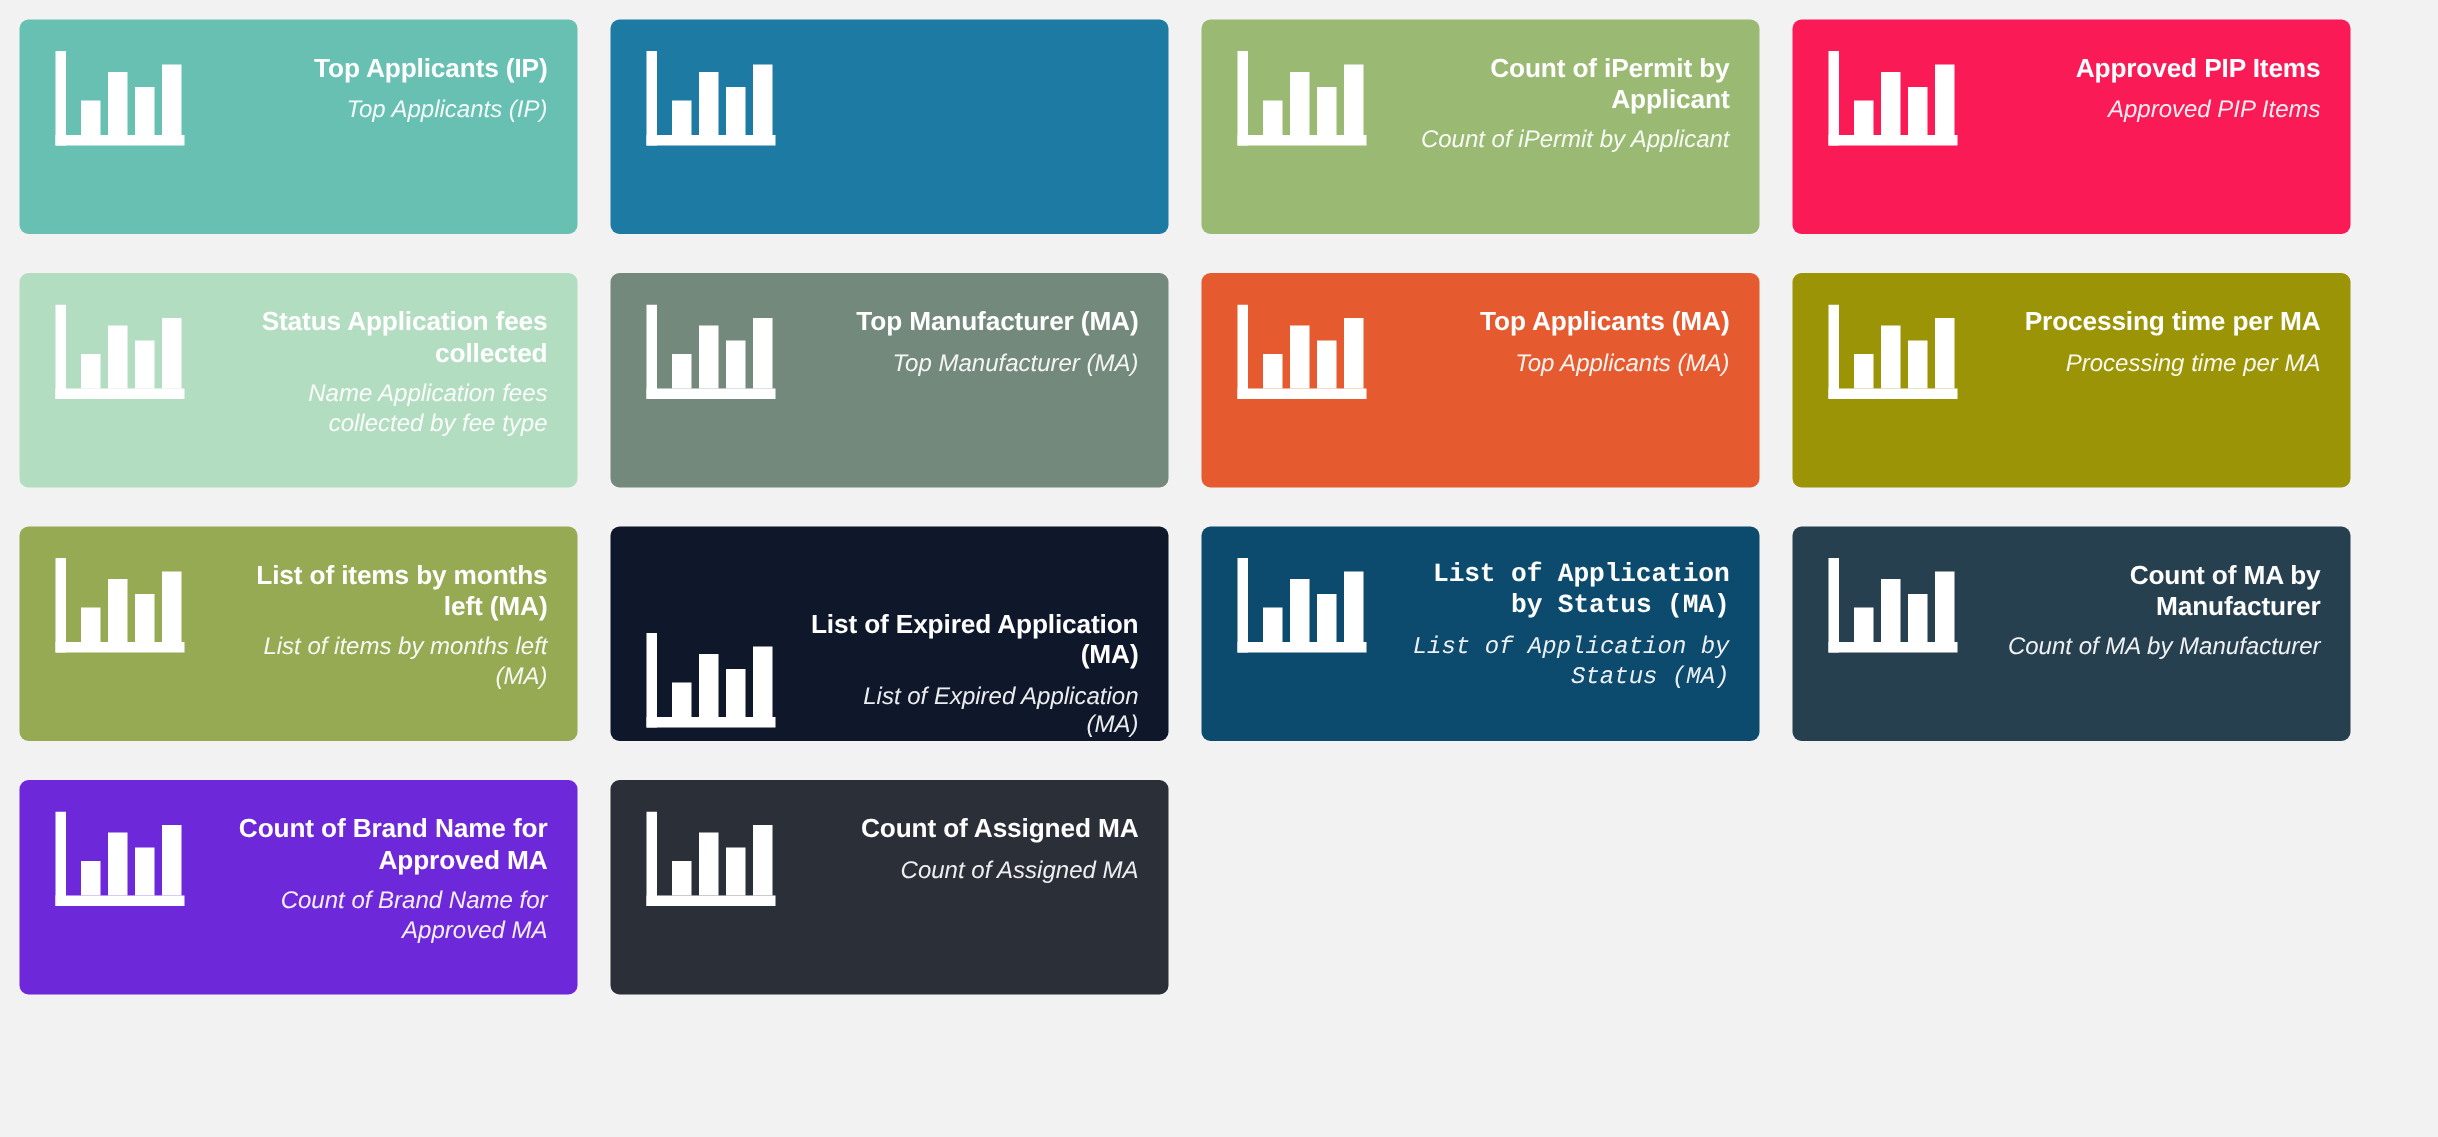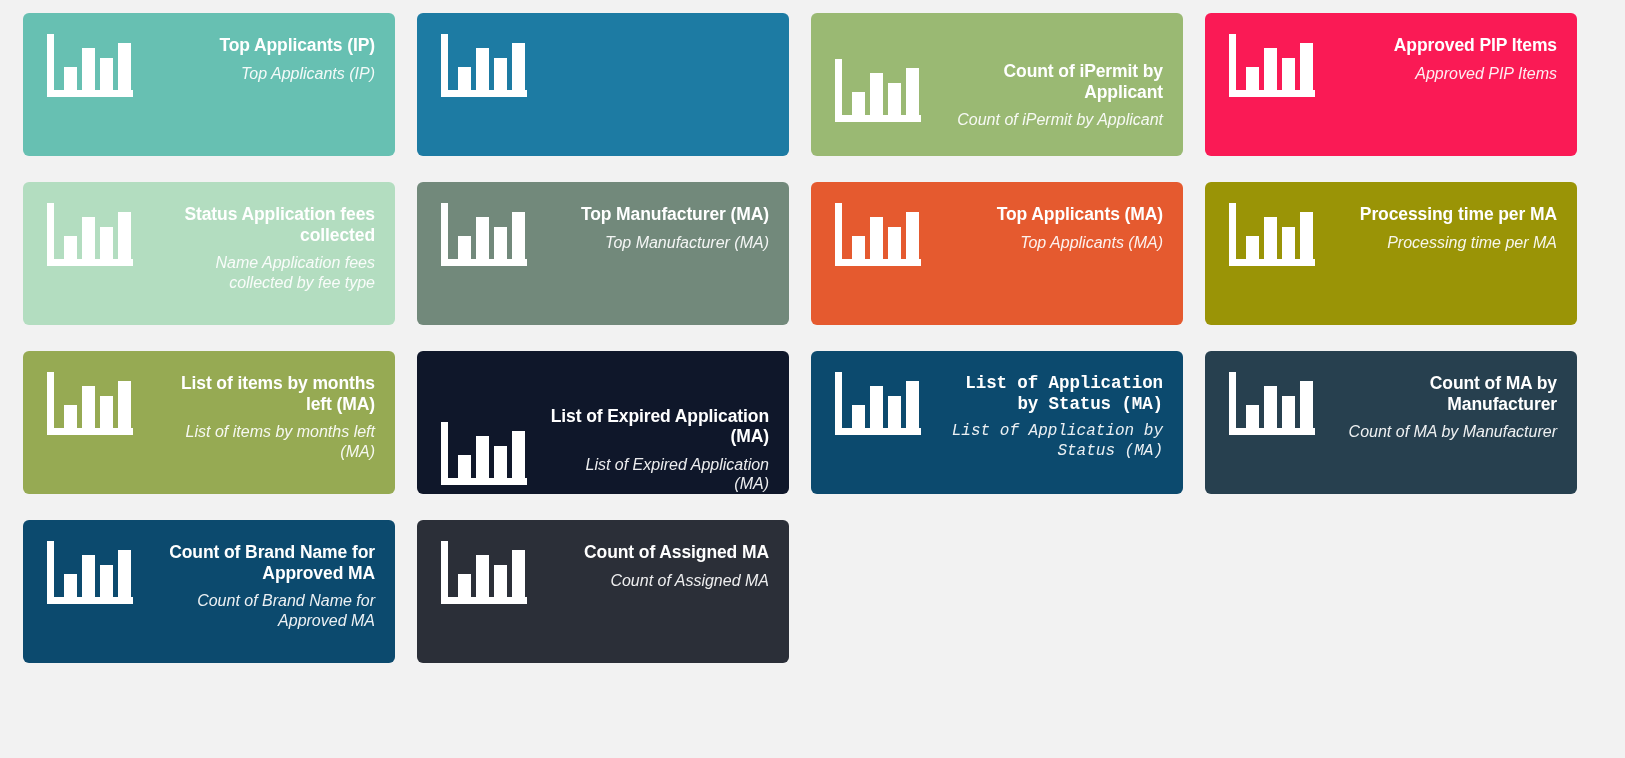--- a/index.html
+++ b/index.html
@@ -11,21 +11,21 @@
     width: 1625px;
     height: 758px;
     background: #f2f2f2;
     font-family: "Liberation Sans", sans-serif;
     overflow: hidden;
   }
 
   #tile-grid {
     box-sizing: border-box;
     width: 1625px;
-    padding: 13px 10px 0 23px;
+    padding: 13px 10px 0 13px;
     display: flex;
     flex-wrap: wrap;
     align-content: flex-start;
   }
 
   .tile {
     box-sizing: border-box;
     width: 372px;
     height: 143px;
     margin: 0 22px 26px 0;
@@ -102,21 +102,21 @@
       <svg viewBox="0 0 92 72" aria-hidden="true">
         <rect x="2" y="0" width="7" height="63" fill="#ffffff"></rect>
         <rect x="2" y="56" width="86" height="7" fill="#ffffff"></rect>
         <rect x="19" y="33" width="13" height="23" fill="#ffffff"></rect>
         <rect x="37" y="14" width="13" height="42" fill="#ffffff"></rect>
         <rect x="55" y="24" width="13" height="32" fill="#ffffff"></rect>
         <rect x="73" y="9" width="13" height="47" fill="#ffffff"></rect>
       </svg>
     </div>
   </div>
-    <div class="tile" style="background: rgb(154, 185, 115); align-items: center;">
+    <div class="tile" style="background: rgb(154, 185, 115);">
     <div class="tile-icon">
       <svg viewBox="0 0 92 72" aria-hidden="true">
         <rect x="2" y="0" width="7" height="63" fill="#ffffff"></rect>
         <rect x="2" y="56" width="86" height="7" fill="#ffffff"></rect>
         <rect x="19" y="33" width="13" height="23" fill="#ffffff"></rect>
         <rect x="37" y="14" width="13" height="42" fill="#ffffff"></rect>
         <rect x="55" y="24" width="13" height="32" fill="#ffffff"></rect>
         <rect x="73" y="9" width="13" height="47" fill="#ffffff"></rect>
       </svg>
     </div>
@@ -262,21 +262,21 @@
         <rect x="37" y="14" width="13" height="42" fill="#ffffff"></rect>
         <rect x="55" y="24" width="13" height="32" fill="#ffffff"></rect>
         <rect x="73" y="9" width="13" height="47" fill="#ffffff"></rect>
       </svg>
     </div>
     <div class="tile-text">
       <div class="tile-title">Count of MA by Manufacturer</div>
       <div class="tile-subtitle">Count of MA by Manufacturer</div>
     </div>
   </div>
-    <div class="tile" style="background: #0c4a6e; gap: 12px;">
+    <div class="tile" style="background: #6d28d9; gap: 12px;">
     <div class="tile-icon">
       <svg viewBox="0 0 92 72" aria-hidden="true">
         <rect x="2" y="0" width="7" height="63" fill="#ffffff"></rect>
         <rect x="2" y="56" width="86" height="7" fill="#ffffff"></rect>
         <rect x="19" y="33" width="13" height="23" fill="#ffffff"></rect>
         <rect x="37" y="14" width="13" height="42" fill="#ffffff"></rect>
         <rect x="55" y="24" width="13" height="32" fill="#ffffff"></rect>
         <rect x="73" y="9" width="13" height="47" fill="#ffffff"></rect>
       </svg>
     </div>

